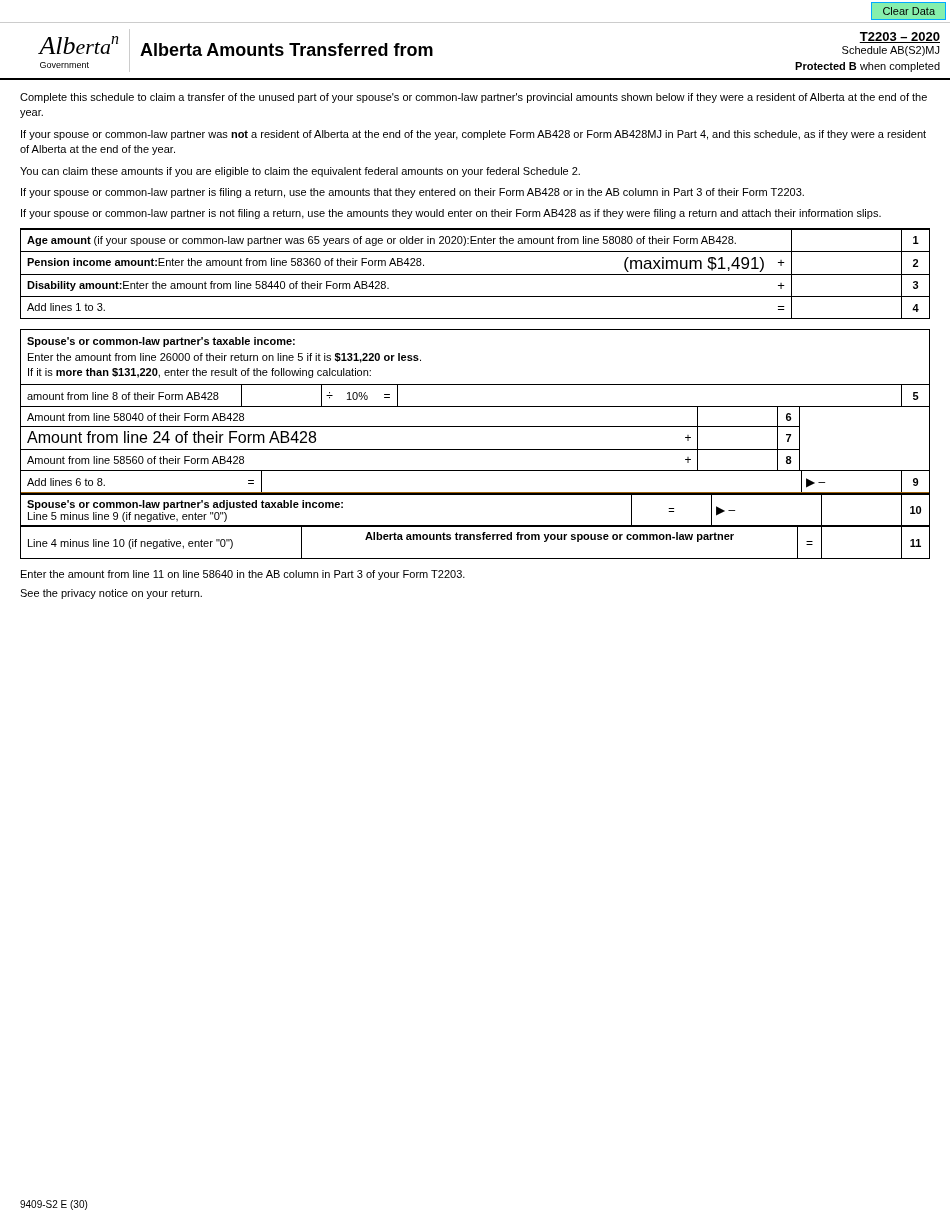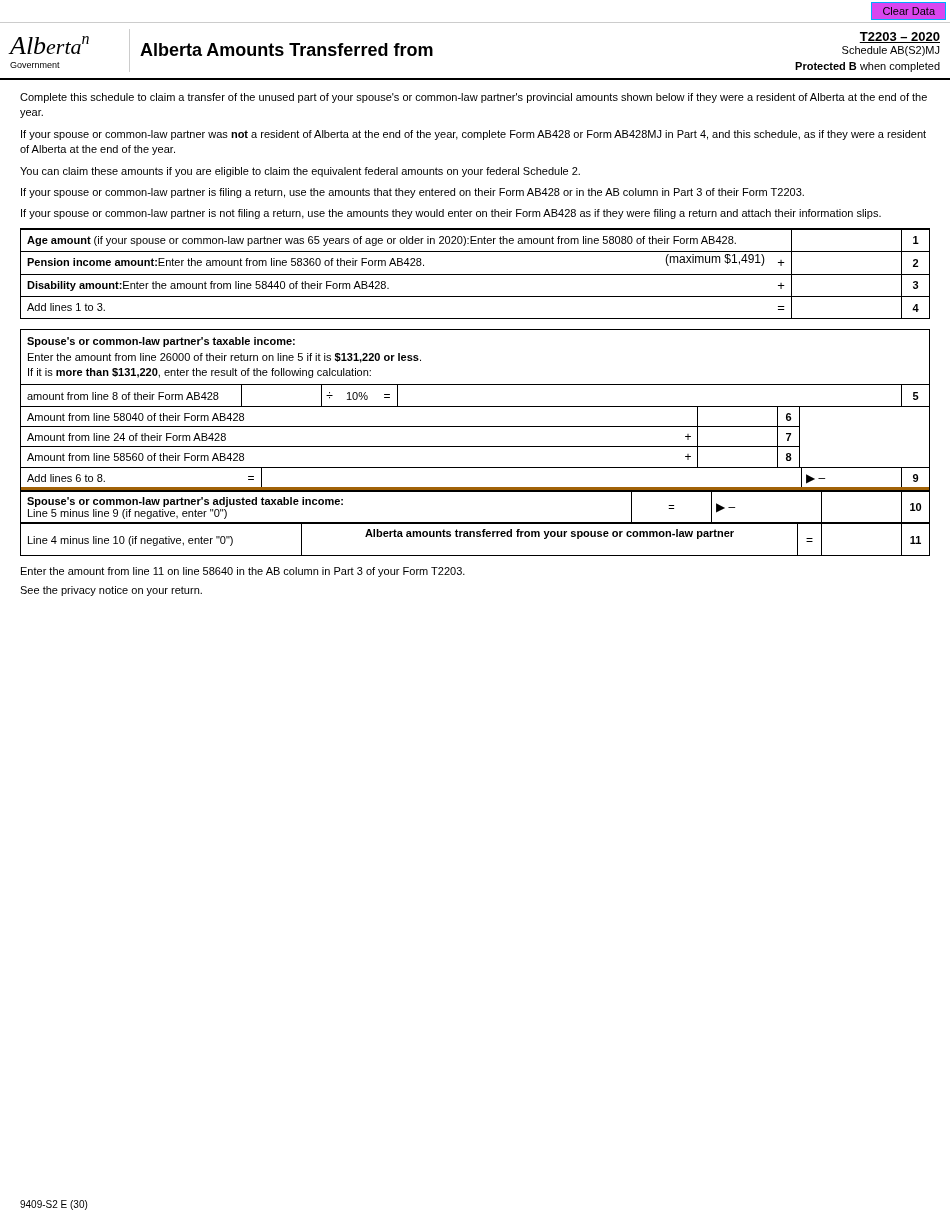--- a/index.html
+++ b/index.html
@@ -23,41 +23,41 @@
 
     
     .top-bar {
       display: flex;
       justify-content: flex-end;
       padding: 2px 4px;
       border-bottom: 1px solid #ccc;
     }
 
     .clear-data-btn {
-      background: #d946ef;
+      background: #86efac;
       border: 1px solid #00aaff;
       color: #000;
       padding: 2px 10px;
       font-size: 11px;
       cursor: pointer;
     }
 
     
     .header {
       display: flex;
       align-items: stretch;
       border-bottom: 2px solid #000;
       padding: 6px 10px;
     }
 
     .logo-section {
       width: 120px;
       display: flex;
       flex-direction: column;
-      align-items: flex-start;
+      align-items: flex-end;
       justify-content: center;
       border-right: 1px solid #ccc;
       padding-right: 10px;
       margin-right: 10px;
     }
 
     .title-section {
       flex: 1;
       text-align: center;
       display: flex;
@@ -227,21 +227,21 @@
       align-items: center;
       justify-content: center;
       font-size: 11px;
       font-weight: bold;
     }
 
     
     .line9-row {
       display: flex;
       align-items: stretch;
-      border-bottom: 3px solid #a16207;
+      border-bottom: 1px solid #a16207;
       min-height: 22px;
     }
 
     .line9-label {
       width: 220px;
       padding: 3px 6px;
       font-size: 11px;
       display: flex;
       align-items: center;
     }
@@ -388,21 +388,21 @@
         <div class="line-num">1</div>
       </div>
 
       <div class="line-row">
         <div class="line-label">
           <div class="line-label-inner">
             <div><strong>Pension income amount:</strong></div>
             <div style="font-size:11px;">Enter the amount from line 58360 of their Form AB428.</div>
           </div>
         </div>
-        <div style="display:flex;align-items:flex-start;font-size:12px;padding-right:6px;">
+        <div style="display:flex;align-items:flex-end;font-size:17px;padding-right:6px;">
           <span>(maximum $1,491)</span>
         </div>
         <div class="line-op">+</div>
         <div class="line-field">
           <input type="text" style="">
         </div>
         <div class="line-num">2</div>
       </div>
 
       <div class="line-row">
@@ -461,21 +461,21 @@
           <div style="display:flex;align-items:stretch;border-bottom:1px solid #000;min-height:20px;">
             <div style="flex:1;padding:2px 6px;font-size:11px;display:flex;align-items:center;">Amount from line 58040 of their Form AB428</div>
             <div style="width:18px;display:flex;align-items:center;justify-content:center;"></div>
             <div style="width:80px;border-left:1px solid #000;">
               <input type="text" style="">
             </div>
             <div style="width:22px;border-left:1px solid #000;display:flex;align-items:center;justify-content:center;font-size:11px;font-weight:bold;">6</div>
           </div>
 
           <div style="display:flex;align-items:stretch;border-bottom:1px solid #000;min-height:20px;">
-            <div style="flex:1;padding:2px 6px;font-size:11px;display:flex;align-items:center;">Amount from line 24 of their Form AB428</div>
+            <div style="flex:1;padding:2px 6px;font-size:16px;display:flex;align-items:center;">Amount from line 24 of their Form AB428</div>
             <div style="width:18px;display:flex;align-items:center;justify-content:center;font-size:12px;">+</div>
             <div style="width:80px;border-left:1px solid #000;">
               <input type="text" style="">
             </div>
             <div style="width:22px;border-left:1px solid #000;display:flex;align-items:center;justify-content:center;font-size:11px;font-weight:bold;">7</div>
           </div>
 
           <div style="display:flex;align-items:stretch;min-height:20px;">
             <div style="flex:1;padding:2px 6px;font-size:11px;display:flex;align-items:center;">Amount from line 58560 of their Form AB428</div>
             <div style="width:18px;display:flex;align-items:center;justify-content:center;font-size:12px;">+</div>

